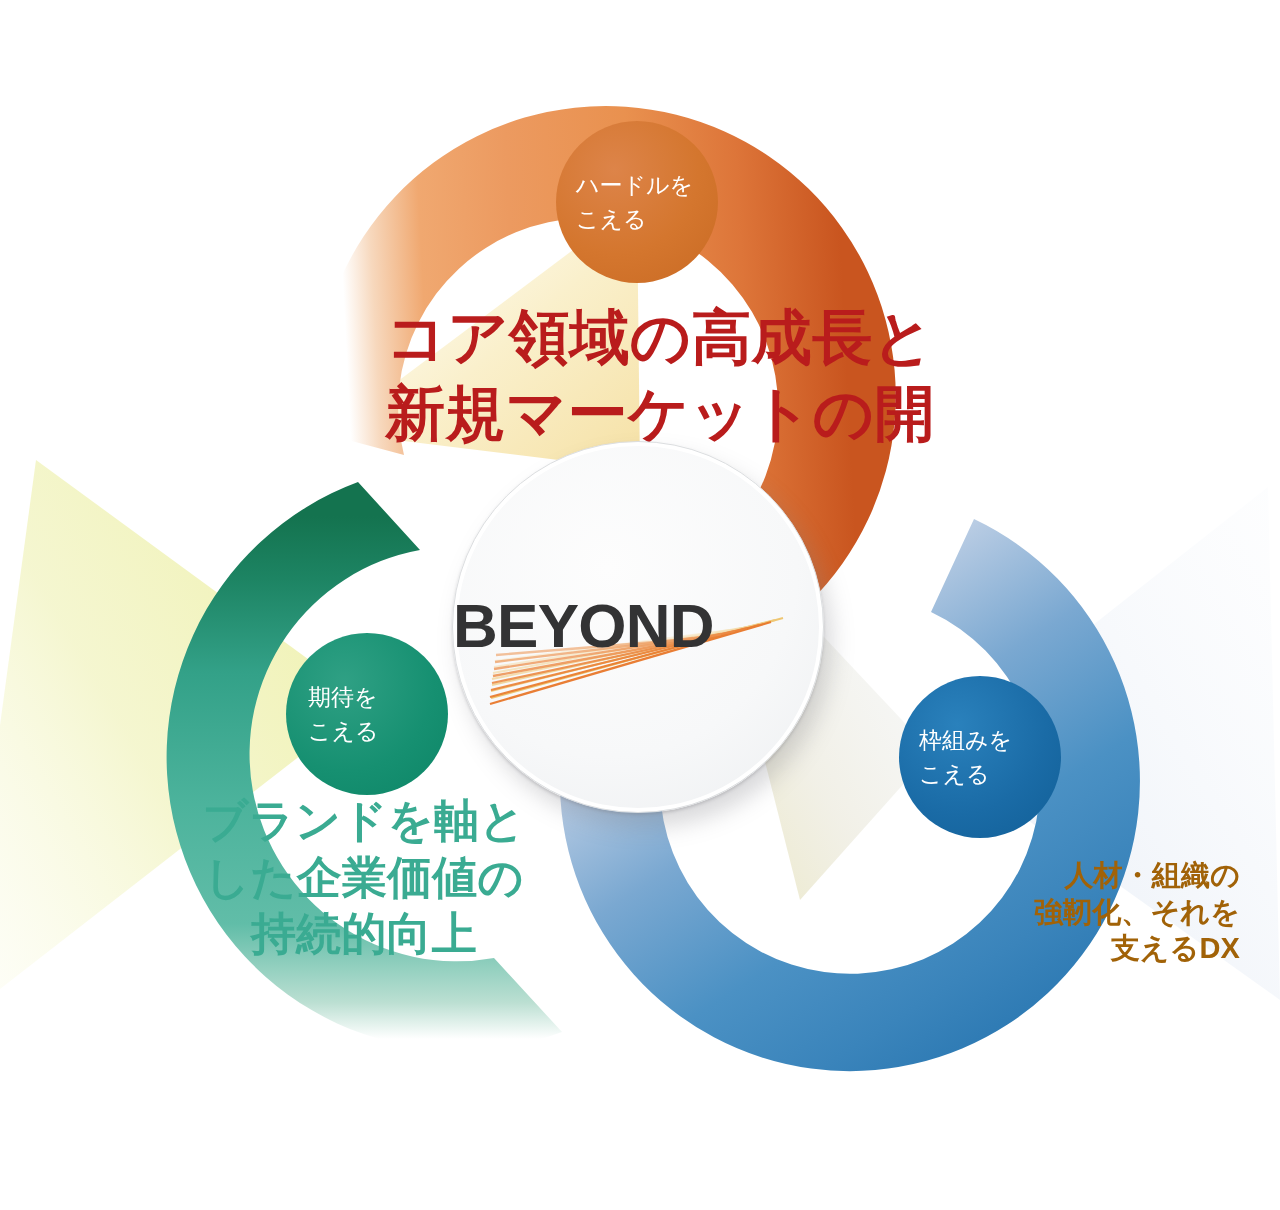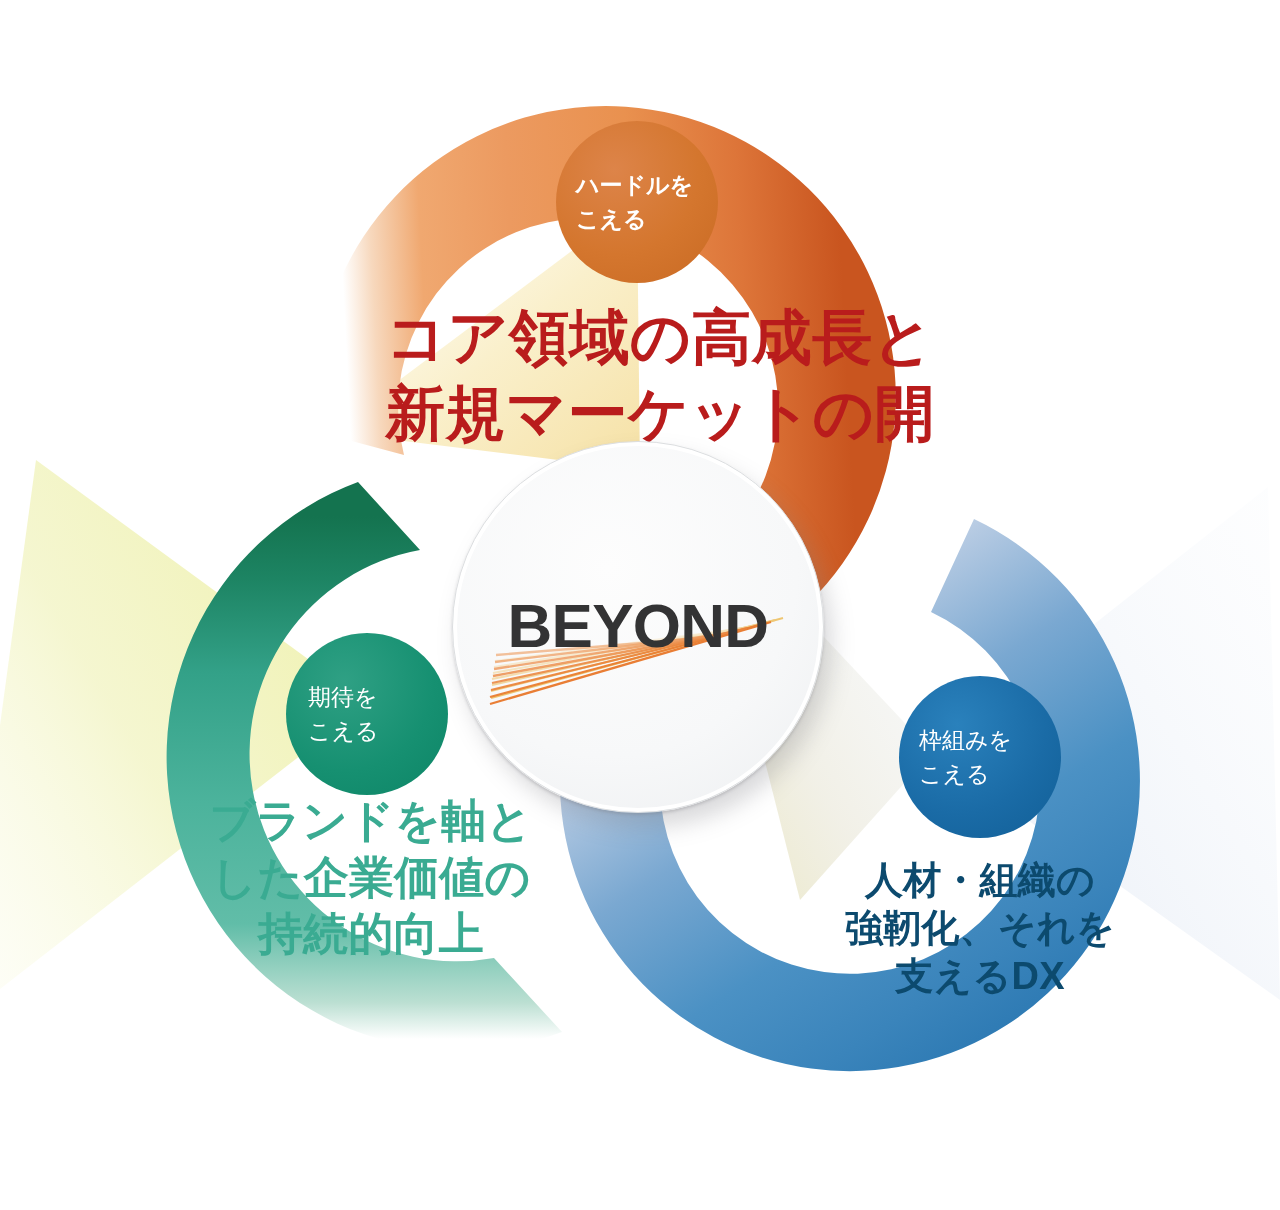--- a/index.html
+++ b/index.html
@@ -38,32 +38,33 @@
     font-family: "Liberation Sans", sans-serif;
   }
   #text-orange {
     left: 360px;
     top: 300px;
     width: 600px;
     font-size: 60px;
     color: #b91c1c;
   }
   #text-green {
-    left: 116px;
+    left: 109px;
     top: 793px;
     width: 510px;
     font-size: 45px;
     color: #3aab92;
   }
   #text-blue {
     left: 720px;
     top: 857px;
     width: 520px;
-    font-size: 38px;
-    color: #0c4a6e;
+    font-size: 29px;
+    color: #a16207;
+    text-align: right;
   }
 
   
   .badge {
     position: absolute;
     border-radius: 50%;
     display: flex;
     flex-direction: column;
     justify-content: center;
     color: #ffffff;
@@ -73,21 +74,20 @@
     white-space: pre-line;
     box-sizing: border-box;
   }
   #badge-orange {
     left: 556px;
     top: 121px;
     width: 162px;
     height: 162px;
     padding-left: 20px;
     background: radial-gradient(circle at 36% 30%, #dd8449 0%, #d4762e 55%, #c96a23 100%);
-    font-weight: bold;
   }
   #badge-green {
     left: 286px;
     top: 633px;
     width: 162px;
     height: 162px;
     padding-left: 22px;
     background: radial-gradient(circle at 36% 30%, #2fa084 0%, #169071 58%, #0d8566 100%);
   }
   #badge-blue {
@@ -121,21 +121,21 @@
     left: 0;
     top: 0;
     width: 370px;
     height: 370px;
   }
   #logo-text {
     position: absolute;
     left: 0;
     top: 148px;
     width: 370px;
-    text-align: center;
+    text-align: left;
     font-size: 62px;
     font-weight: bold;
     letter-spacing: -0.012em;
     color: #333334;
     font-family: "Liberation Sans", sans-serif;
     z-index: 3;
   }
   #logo-stripes {
     position: absolute;
     left: 0;

